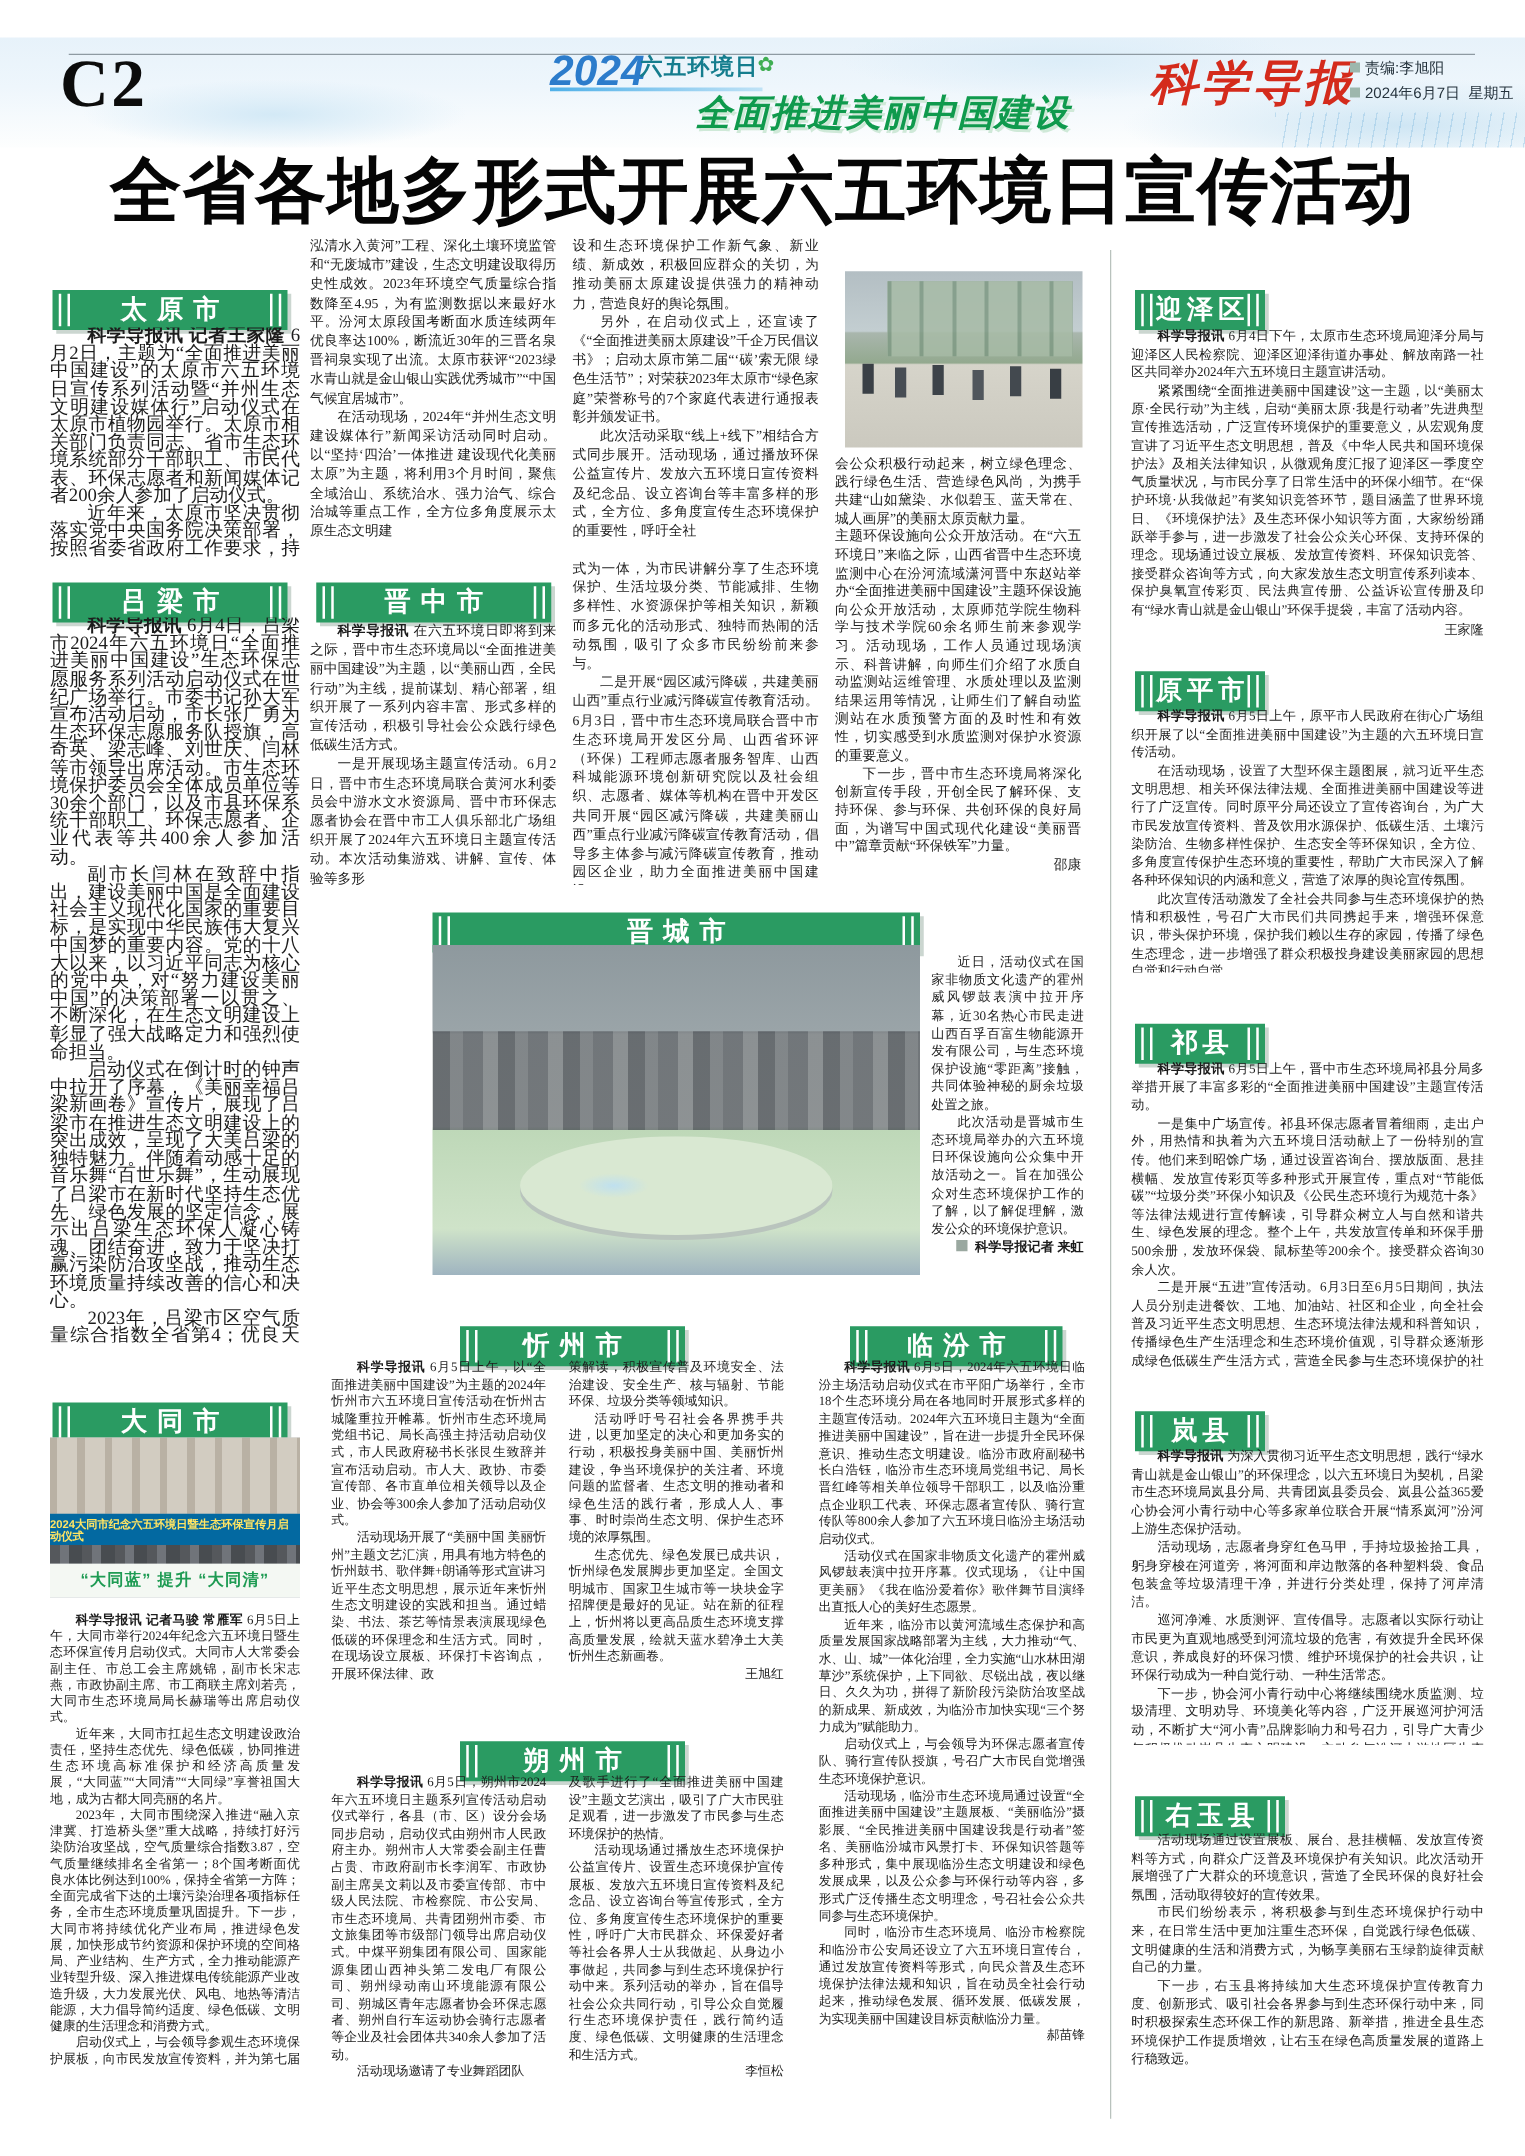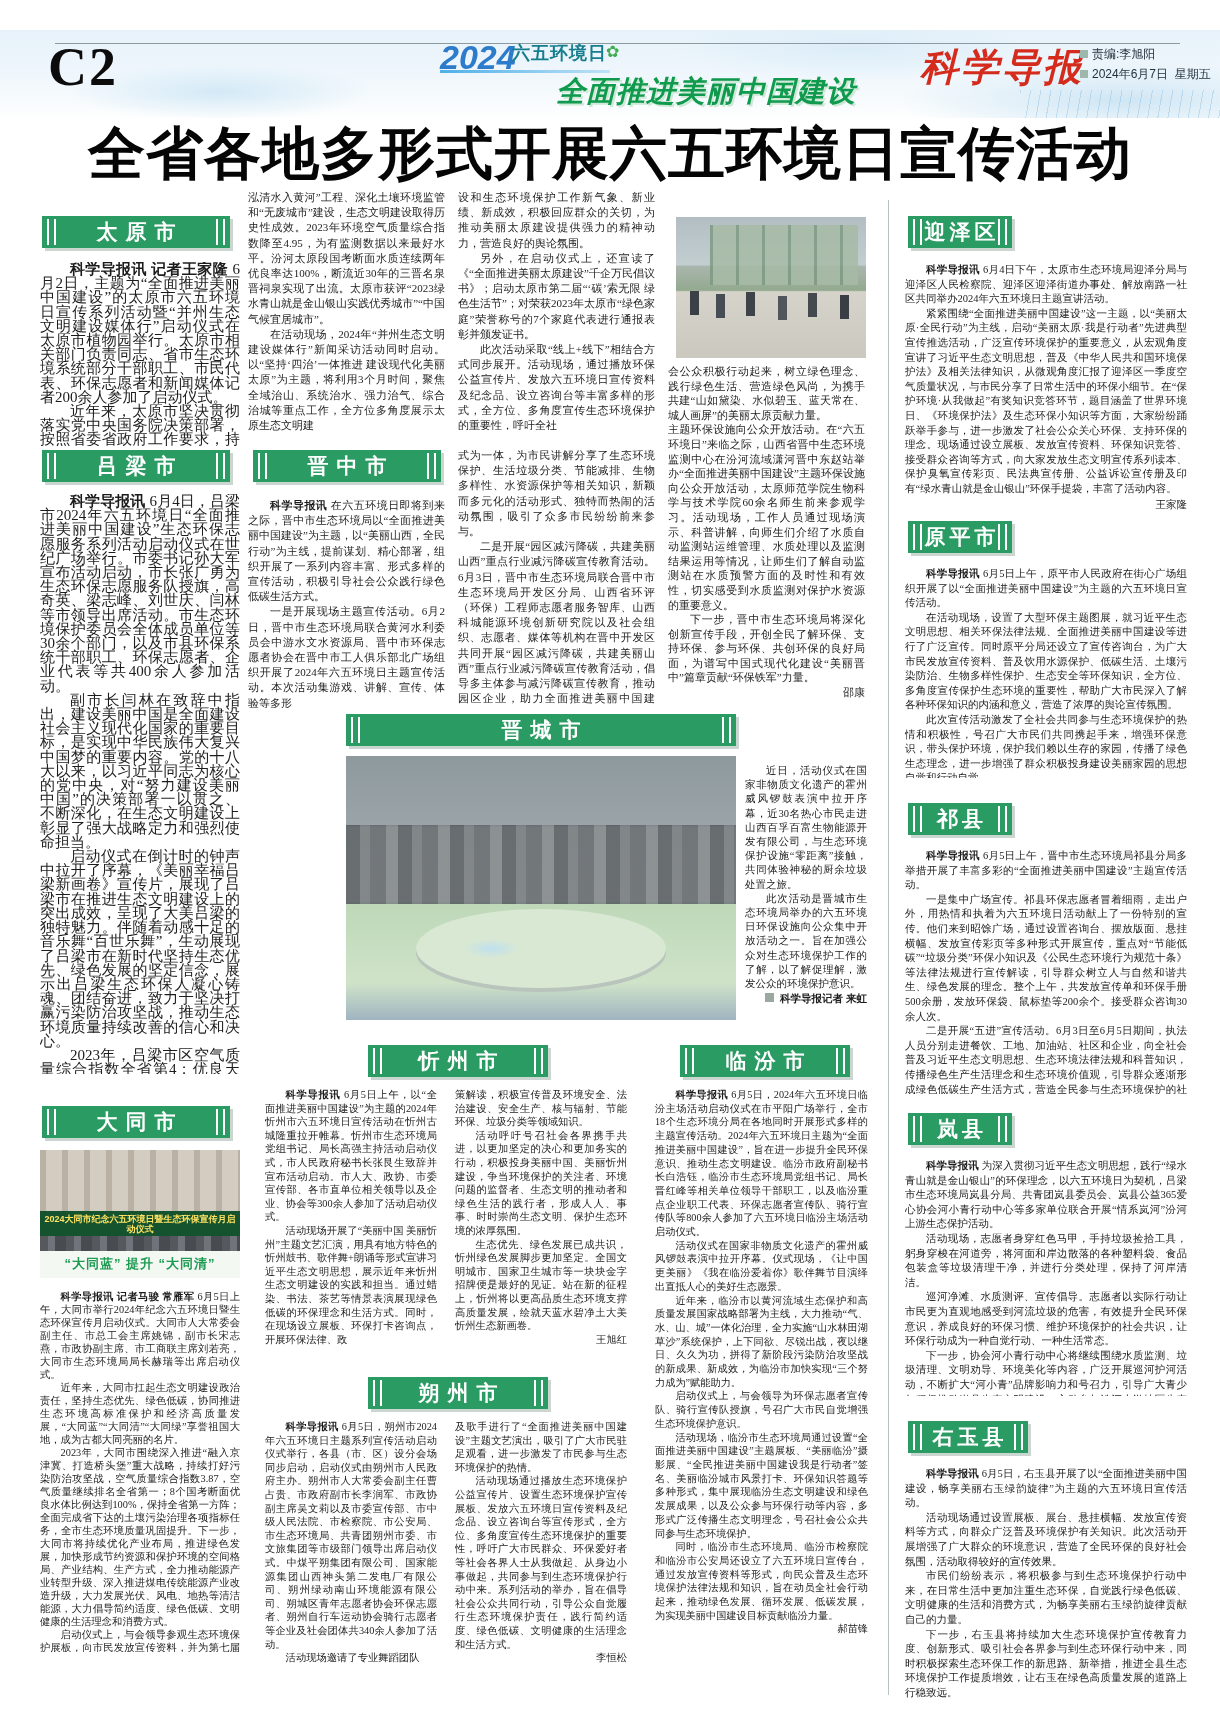--- a/index.html
+++ b/index.html
@@ -24,21 +24,21 @@
   .pubinfo{position:absolute;left:1080px;top:44px;width:138px;font:12px/20px "Liberation Sans",sans-serif;color:#24323c;}
   .pubinfo .sq{display:inline-block;width:8px;height:8px;background:#9db7ad;margin-right:4px;}
   .hdrstripes{position:absolute;right:0;top:60px;width:200px;height:28px;
      background:repeating-linear-gradient(100deg,rgba(120,180,220,.35) 0 1px,rgba(255,255,255,0) 1px 10px);}
   
   .headline{position:absolute;left:0;top:122px;width:1220px;text-align:center;
             font:900 57px/62px "Liberation Sans",sans-serif;color:#050505;letter-spacing:1px;}
   
   .bar{position:absolute;background:#2a9b62;color:#fff;text-align:center;
        font:700 21px/32px "Liberation Sans",sans-serif;letter-spacing:8px;text-indent:8px;
-       box-shadow:3px 3px 0 rgba(160,180,170,.55);}
+       box-shadow:3px 3px 0 rgba(160,180,170,.55);margin-top:16px;}
   .bar .d1,.bar .d2{position:absolute;top:3px;bottom:3px;width:5px;border-left:2px solid #fff;border-right:2px solid #fff;}
   .bar .d1{left:5px}.bar .d2{right:5px}
   
   .txt{position:absolute;text-align:justify;overflow:hidden;color:#1c1c1c;}
   .txt p{margin:0;text-indent:2em;}
   .txt p.cont{text-indent:0;}
   .txt b.lede{font-family:"Liberation Sans",sans-serif;}
   .txt p.author{text-indent:0;text-align:right;font-weight:400;font-family:"Liberation Sans",sans-serif;}
   .m{font-size:11px;line-height:15.2px;}          
   .m1{font-size:15px;line-height:14.2px;}       
@@ -58,22 +58,22 @@
   .figs{position:absolute;width:9px;height:24px;background:#3a4046;
         box-shadow:26px 3px 0 #474d54,56px 1px 0 #3d4349,88px 5px 0 #50565c,118px 2px 0 #43494f,150px 4px 0 #383e44;}
   .ph-jc{background:linear-gradient(180deg,#8e999e 0%,#9aa4a8 26%,#dfe4de 27%,#e7eae3 55%,#bed8b8 56%,#cfe3c9 86%,#9fb4c0 100%);}
   .ph-jc .crowd{position:absolute;left:0;top:26%;width:100%;height:30%;
      background:repeating-linear-gradient(90deg,#4a4f55 0 14px,#6a6f74 14px 24px,#565b61 24px 40px,#777c80 40px 52px);opacity:.8;}
   .ph-jc .model{position:absolute;left:18%;top:58%;width:64%;height:30%;background:
      radial-gradient(40px 14px at 30% 50%,#bfe0ef 0%,rgba(191,224,239,0) 70%),#d9e8d2;border-radius:50%;
      box-shadow:0 4px 0 #b9c4bd;}
   .ph-dt .bldg{position:absolute;left:0;top:0;width:100%;height:48%;
      background:repeating-linear-gradient(90deg,#b9b1a4 0 6px,#d2ccc1 6px 22px),linear-gradient(180deg,#d8d2c8,#c6bfb3);}
-  .ph-dt .ban{position:absolute;left:0;top:48%;width:100%;height:19%;background:#14532d;color:#ffe463;
-     font:700 9px/1.1 "Liberation Sans",sans-serif;text-align:center;padding-top:4px;box-sizing:border-box;}
+  .ph-dt .ban{position:absolute;left:0;top:48%;width:100%;height:19%;background:#0369a1;color:#ffe463;
+     font:700 9px/1.1 "Liberation Sans",sans-serif;text-align:left;padding-top:4px;box-sizing:border-box;}
   .ph-dt .crowd{position:absolute;left:0;top:67%;width:100%;height:12%;
      background:repeating-linear-gradient(90deg,#55585c 0 8px,#70747a 8px 15px,#484c50 15px 26px);}
   .ph-dt .strip{position:absolute;left:0;top:79%;width:100%;height:21%;background:#f4f8f3;
      color:#1e9b53;font:700 13px/26px "Liberation Sans",sans-serif;text-align:center;letter-spacing:1px;}
   .vline{position:absolute;width:1px;background:#b9c2bd;}
 </style>
 </head>
 <body>
 
 <div id="page">
@@ -235,20 +235,19 @@
   <div class="txt sb" style="left:905px;top:1158px;width:282px;height:238px;">
     <p><b class="lede">科学导报讯 </b><span>为深入贯彻习近平生态文明思想，践行“绿水青山就是金山银山”的环保理念，以六五环境日为契机，吕梁市生态环境局岚县分局、共青团岚县委员会、岚县公益365爱心协会河小青行动中心等多家单位联合开展“情系岚河”汾河上游生态保护活动。</span></p>
     <p>活动现场，志愿者身穿红色马甲，手持垃圾捡拾工具，躬身穿梭在河道旁，将河面和岸边散落的各种塑料袋、食品包装盒等垃圾清理干净，并进行分类处理，保持了河岸清洁。</p>
     <p>巡河净滩、水质测评、宣传倡导。志愿者以实际行动让市民更为直观地感受到河流垃圾的危害，有效提升全民环保意识，养成良好的环保习惯、维护环境保护的社会共识，让环保行动成为一种自觉行动、一种生活常态。</p>
     <p>下一步，协会河小青行动中心将继续围绕水质监测、垃圾清理、文明劝导、环境美化等内容，广泛开展巡河护河活动，不断扩大“河小青”品牌影响力和号召力，引导广大青少年积极推动岚县生态文明建设，主动参与汾河上游地区生态保护，吸引更多青年投身生态建设。</p>
 
   </div>
 
   <div class="bar" style="left:908px;top:1421px;width:120px;height:32px;letter-spacing:4px;text-indent:4px;"><span class="d1"></span><span>右玉县</span><span class="d2"></span></div>
   <div class="txt sb" style="left:905px;top:1466px;width:282px;height:234px;">
-    <p><b class="lede">科学导报讯 </b><span>6月5日，右玉县开展了以“全面推进美丽中国建设，畅享美丽右玉绿韵旋律”为主题的六五环境日宣传活动。</span></p>
     <p>活动现场通过设置展板、展台、悬挂横幅、发放宣传资料等方式，向群众广泛普及环境保护有关知识。此次活动开展增强了广大群众的环境意识，营造了全民环保的良好社会氛围，活动取得较好的宣传效果。</p>
     <p>市民们纷纷表示，将积极参与到生态环境保护行动中来，在日常生活中更加注重生态环保，自觉践行绿色低碳、文明健康的生活和消费方式，为畅享美丽右玉绿韵旋律贡献自己的力量。</p>
     <p>下一步，右玉县将持续加大生态环境保护宣传教育力度、创新形式、吸引社会各界参与到生态环保行动中来，同时积极探索生态环保工作的新思路、新举措，推进全县生态环境保护工作提质增效，让右玉在绿色高质量发展的道路上行稳致远。</p>
 
   </div>
 
 </div>
 
 </body></html>

